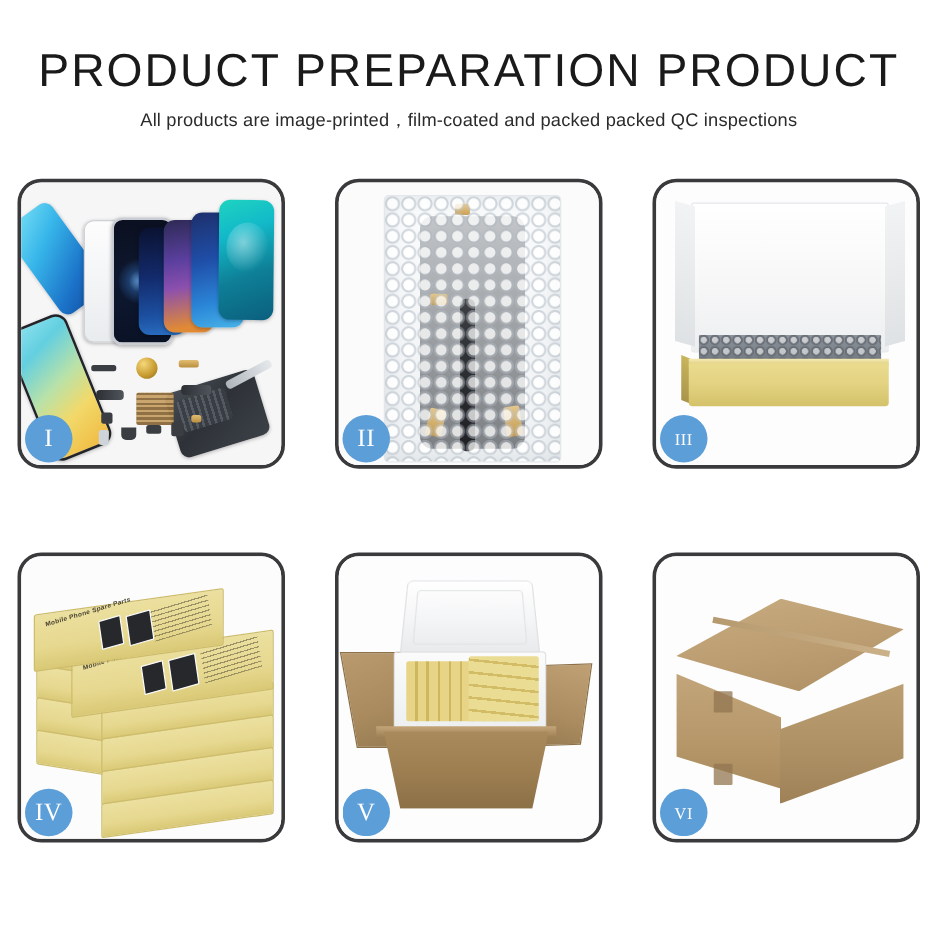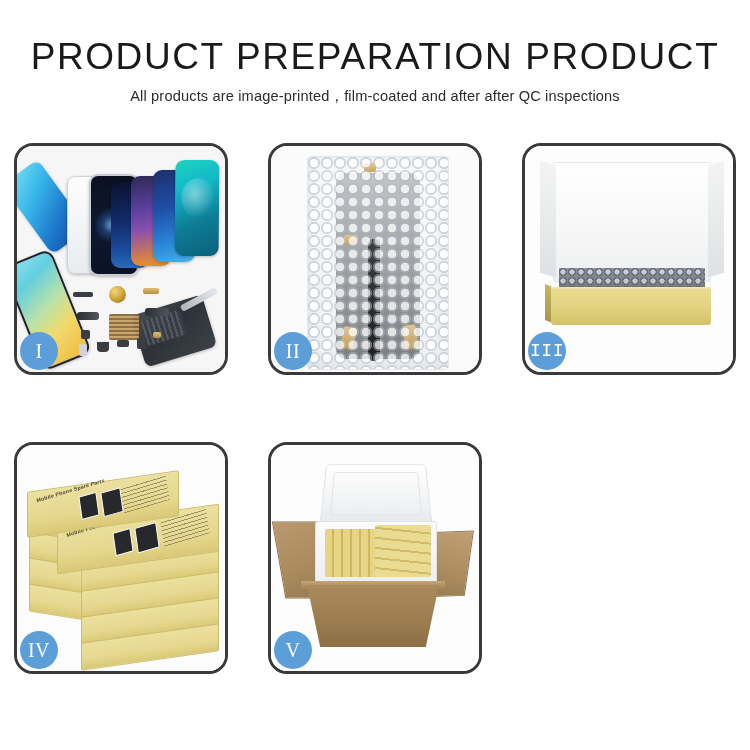--- a/index.html
+++ b/index.html
@@ -95,21 +95,21 @@
     display: flex;
     align-items: center;
     justify-content: center;
     color: #ffffff;
     font-family: "Liberation Serif", serif;
     font-size: 20px;
     line-height: 1;
     letter-spacing: 0.5px;
     z-index: 6;
   }
-  .badge.n6, .badge.n3 { font-size: 18px; font-family: Liberation Mono, monospace; }
+  .badge.n6, .badge.n3 { font-size: 13px; }
 
   
   .p1 { background: #f6f6f6; }
   .phone {
     position: absolute;
     border-radius: 9px;
     box-shadow: 0 1px 3px rgba(0,0,0,.25);
   }
   .ph-fan1 { 
     right: 6px; top: 14px; width: 44px; height: 96px;
@@ -373,21 +373,21 @@
     position: absolute; background: rgba(146,118,80,.75); border-radius: 1px;
   }
 </style>
 </head>
 <body>
 
 <div class="page">
 
   <div class="header">
     <h1 class="title">PRODUCT PREPARATION PRODUCT</h1>
-    <p class="subtitle">All products are image-printed，film-coated and after after QC inspections</p>
+    <p class="subtitle">All products are image-printed，film-coated and packed packed QC inspections</p>
   </div>
 
   <div class="grid">
 
     <div class="card">
       <div class="card-inner p1">
         <div class="phone ph-blue"></div>
         <div class="phone ph-glass"></div>
         <div class="phone ph-front"></div>
         <div class="phone ph-fan4"></div>
@@ -479,15 +479,26 @@
         <div class="c5-foamlid"></div>
         <div class="c5-foambox"></div>
         <div class="c5-contents"></div>
         <div class="c5-contents2"></div>
         <div class="c5-rim"></div>
         <div class="c5-body"></div>
       </div>
       <div class="badge n5">V</div>
     </div>
 
+    <div class="card">
+      <div class="card-inner p6">
+        <div class="c6-top"></div>
+        <div class="c6-seam"></div>
+        <div class="c6-left"></div>
+        <div class="c6-right"></div>
+        <div class="c6-tape" style="left:46px;top:108px;width:15px;height:17px;"></div>
+        <div class="c6-tape" style="left:46px;top:166px;width:15px;height:17px;"></div>
+      </div>
+      <div class="badge n6">VI</div>
+    </div>
 
   </div>
 </div>
 
 </body></html>

